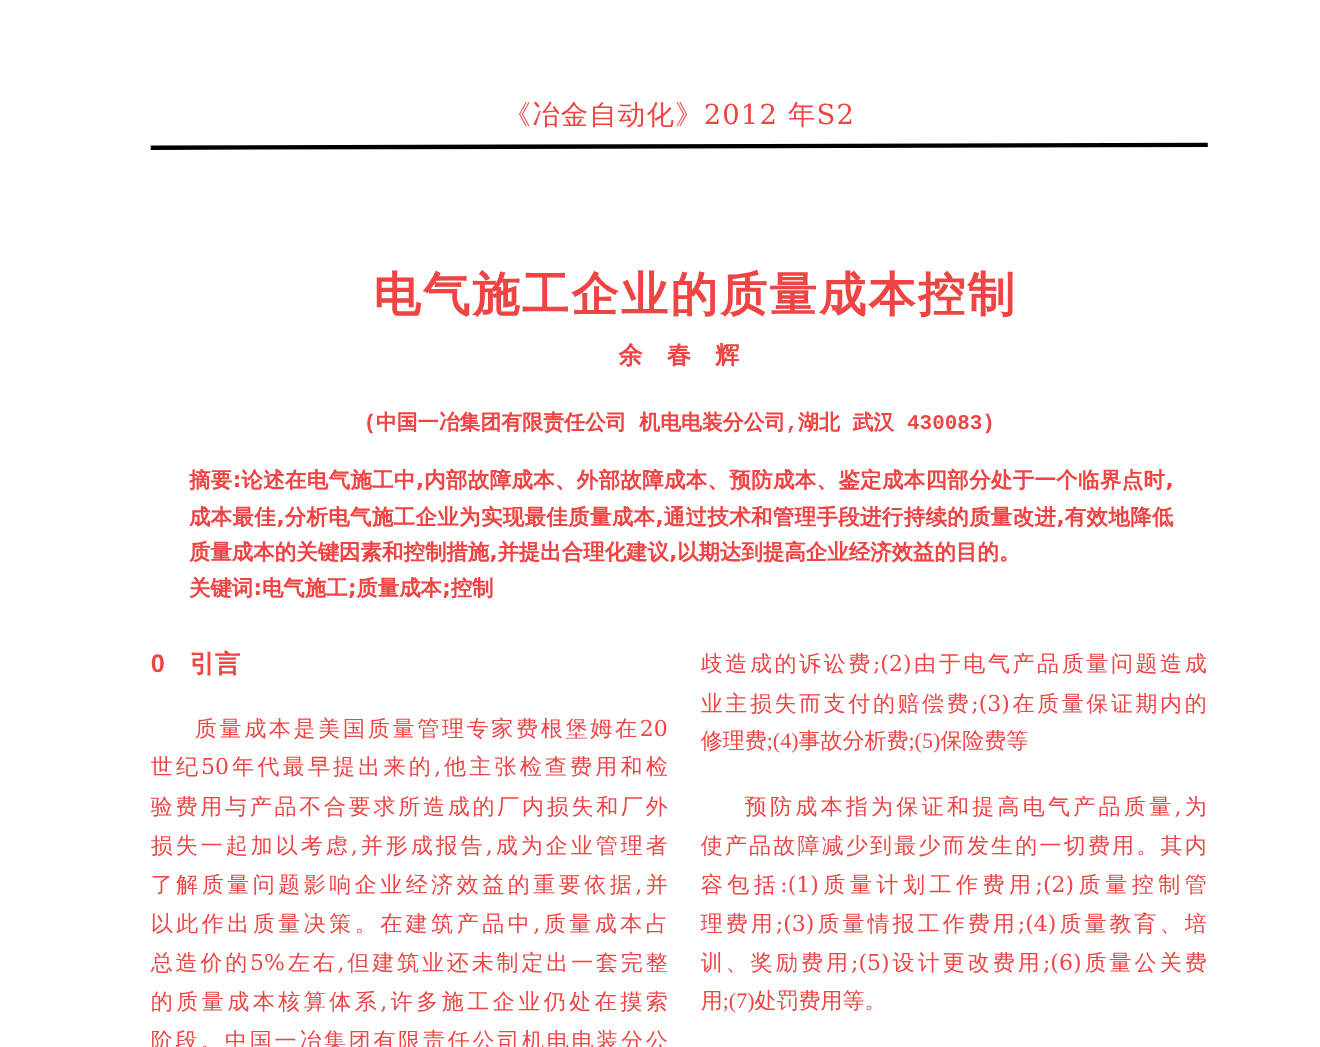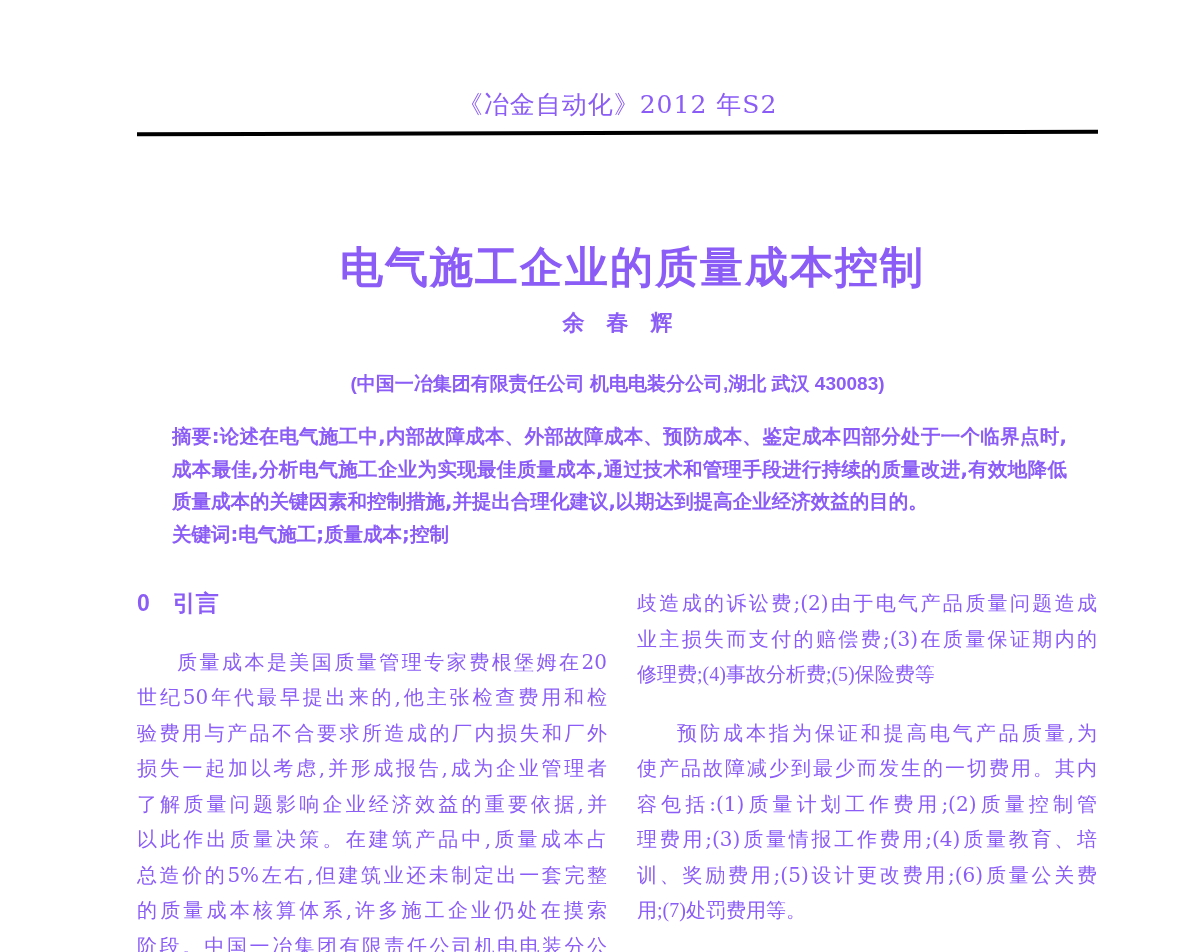--- a/index.html
+++ b/index.html
@@ -1,21 +1,21 @@
 <!DOCTYPE html>
 <html><head>
 <meta charset="utf-8">
 <style>
   html, body { margin: 0; padding: 0; background: #ffffff; }
   .page {
     position: relative;
     width: 1168px;
     height: 952px;
     background: #ffffff;
-    color: #8b5cf6;
+    color: #ef4444;
     overflow: hidden;
     font-family: "DejaVu Serif", serif;
   }
   .journal-header {
     position: absolute;
     top: 88px; left: 137px; width: 961px;
     text-align: center;
     font-size: 25px;
     letter-spacing: 1px;
     font-family: "DejaVu Serif", serif;
@@ -43,21 +43,21 @@
     font-size: 22px;
     font-weight: bold;
     font-family: "DejaVu Serif", serif;
   }
   .affiliation {
     position: absolute;
     top: 371px; left: 137px; width: 961px;
     text-align: center;
     font-size: 19px;
     font-weight: bold;
-    font-family: Liberation Sans, sans-serif;
+    font-family: Liberation Mono, monospace;
   }
   .abstract {
     position: absolute;
     top: 421px; left: 172px; width: 895px;
     font-size: 19.5px;
     font-weight: bold;
     font-family: "DejaVu Sans", sans-serif;
   }
   .abs-line {
     height: 32.5px;

